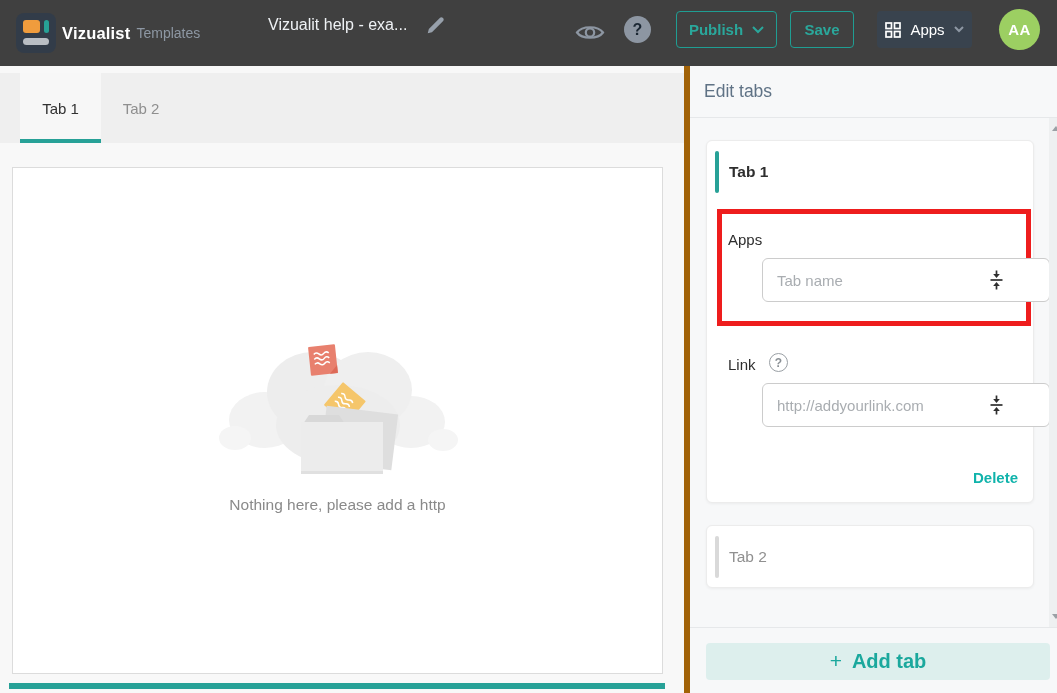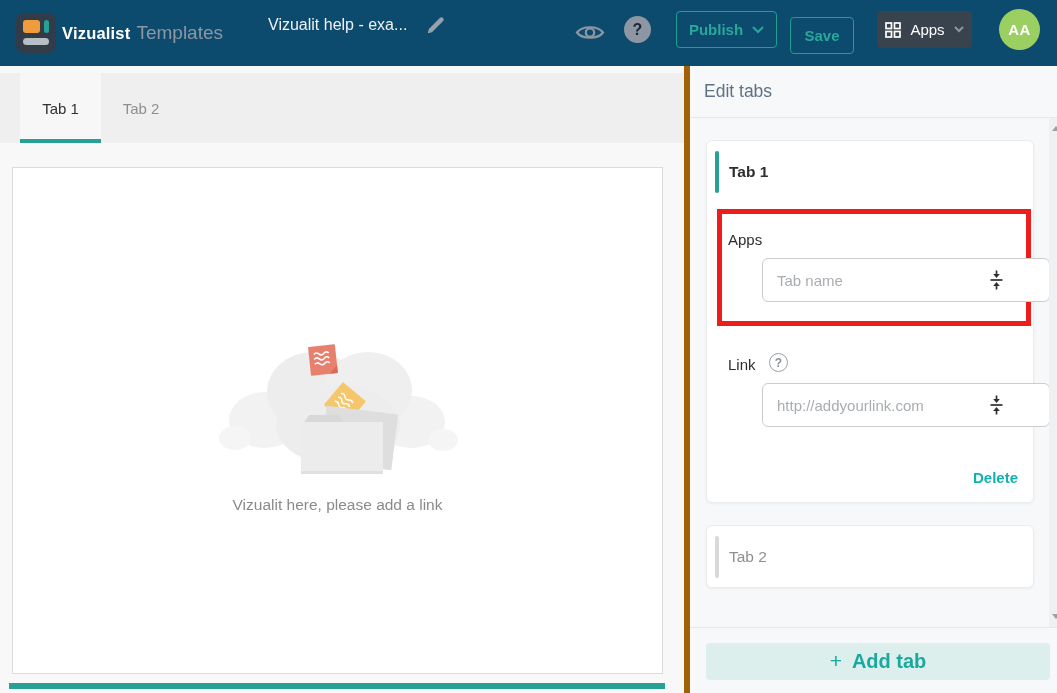--- a/index.html
+++ b/index.html
@@ -2,36 +2,36 @@
 <html><head>
 <meta charset="utf-8">
 <title>Vizualist Templates</title>
 <style>
   * { margin:0; padding:0; box-sizing:border-box; }
   html,body { width:1057px; height:693px; overflow:hidden; }
   body { font-family:"Liberation Sans", sans-serif; background:#fff; position:relative; }
   .app { position:absolute; inset:0; }
 
   
-  .navbar { position:absolute; left:0; top:0; width:1057px; height:66px; background:#0c4a6e; }
+  .navbar { position:absolute; left:0; top:0; width:1057px; height:66px; background:#404040; }
   .logo { position:absolute; left:16px; top:13px; width:40px; height:40px; background:#323c49; border-radius:8px; cursor:pointer; }
   .logo .l-orange { position:absolute; left:7px; top:7px; width:17px; height:13px; background:#f09c3d; border-radius:3px; }
   .logo .l-teal   { position:absolute; left:28px; top:7px; width:5px; height:13px; background:#27a197; border-radius:2.5px; }
   .logo .l-gray   { position:absolute; left:7px; top:25px; width:26px; height:7px; background:#b9bec4; border-radius:3.5px; }
   .brand { position:absolute; left:62px; top:0; height:66px; display:flex; align-items:center; }
   .brand-name { color:#ffffff; font-weight:bold; font-size:16.5px; letter-spacing:.2px; }
-  .brand-suffix { color:#8d97a3; font-size:19px; margin-left:6px; }
+  .brand-suffix { color:#8d97a3; font-size:14px; margin-left:6px; }
   .doc-title-wrap { position:absolute; left:268px; top:0; height:50px; display:flex; align-items:center; gap:18px; }
   .doc-title { color:#eef1f4; font-size:16px; }
   .icon-btn { background:none; border:none; cursor:pointer; display:flex; align-items:center; justify-content:center; padding:0; }
   .eye-btn { position:absolute; left:575px; top:22px; }
   .help-btn { position:absolute; left:624px; top:16px; width:27px; height:27px; border-radius:50%; background:#8d96a2; color:#1b2733; font-weight:bold; font-size:16px; }
   .nav-btn { position:absolute; top:11px; height:37px; border-radius:4px; border:1px solid #1f9e93; background:transparent; color:#2aa79b; font-weight:bold; font-size:15px; font-family:inherit; cursor:pointer; display:flex; align-items:center; justify-content:center; gap:9px; }
   .publish-btn { left:676px; width:101px; }
-  .save-btn { left:790px; width:64px;margin-top:6px; }
+  .save-btn { left:790px; width:64px; }
   .apps-btn { left:877px; width:95px; border:none; background:#39434e; color:#ffffff; font-weight:normal; }
   .avatar { position:absolute; left:999px; top:9px; width:41px; height:41px; border-radius:50%; background:#9ccf62; color:#ffffff; font-weight:bold; font-size:15px; display:flex; align-items:center; justify-content:center; cursor:pointer; letter-spacing:.5px; }
 
   
   .workspace { position:absolute; left:0; top:66px; width:684px; height:627px; background:#f8f8f8; }
   .tabstrip { position:absolute; left:0; top:7px; width:684px; height:70px; background:#efefef; }
   .tab { position:absolute; top:0; height:70px; display:flex; align-items:center; justify-content:center; font-size:15px; cursor:pointer; }
   .tab-1 { left:20px; width:81px; background:#f7f7f7; color:#323232; }
   .tab-2 { left:101px; width:80px; color:#8f8f8f; }
   .tab-underline { position:absolute; left:0; bottom:0; width:100%; height:4px; background:#27a197; }
@@ -175,21 +175,21 @@
           <path d="M6 20 q2.5 -2.5 5 0 t5 0 t5 0" stroke="#ffffff" stroke-width="1.5" fill="none"></path>
         </g>
 
         <g>
           <rect x="110" y="90" width="72" height="56" fill="#dedede" transform="rotate(7 146 118)"></rect>
           <polygon points="90,104 96,95 126,95 132,104" fill="#d8d8d8"></polygon>
           <rect x="88" y="102" width="82" height="52" fill="#ececec"></rect>
           <rect x="88" y="151" width="82" height="3" fill="#e0e0e0"></rect>
         </g>
       </svg>
-      <div class="empty-msg">Vizualit here, please add a link</div>
+      <div class="empty-msg">Nothing here, please add a http</div>
     </div>
 
     <div class="teal-bottom-bar"></div>
   </section>
 
   <aside class="sidebar">
     <h2 class="sidebar-title">Edit tabs</h2>
     <div class="sb-divider-top"></div>
 
     <div class="card card-1">

